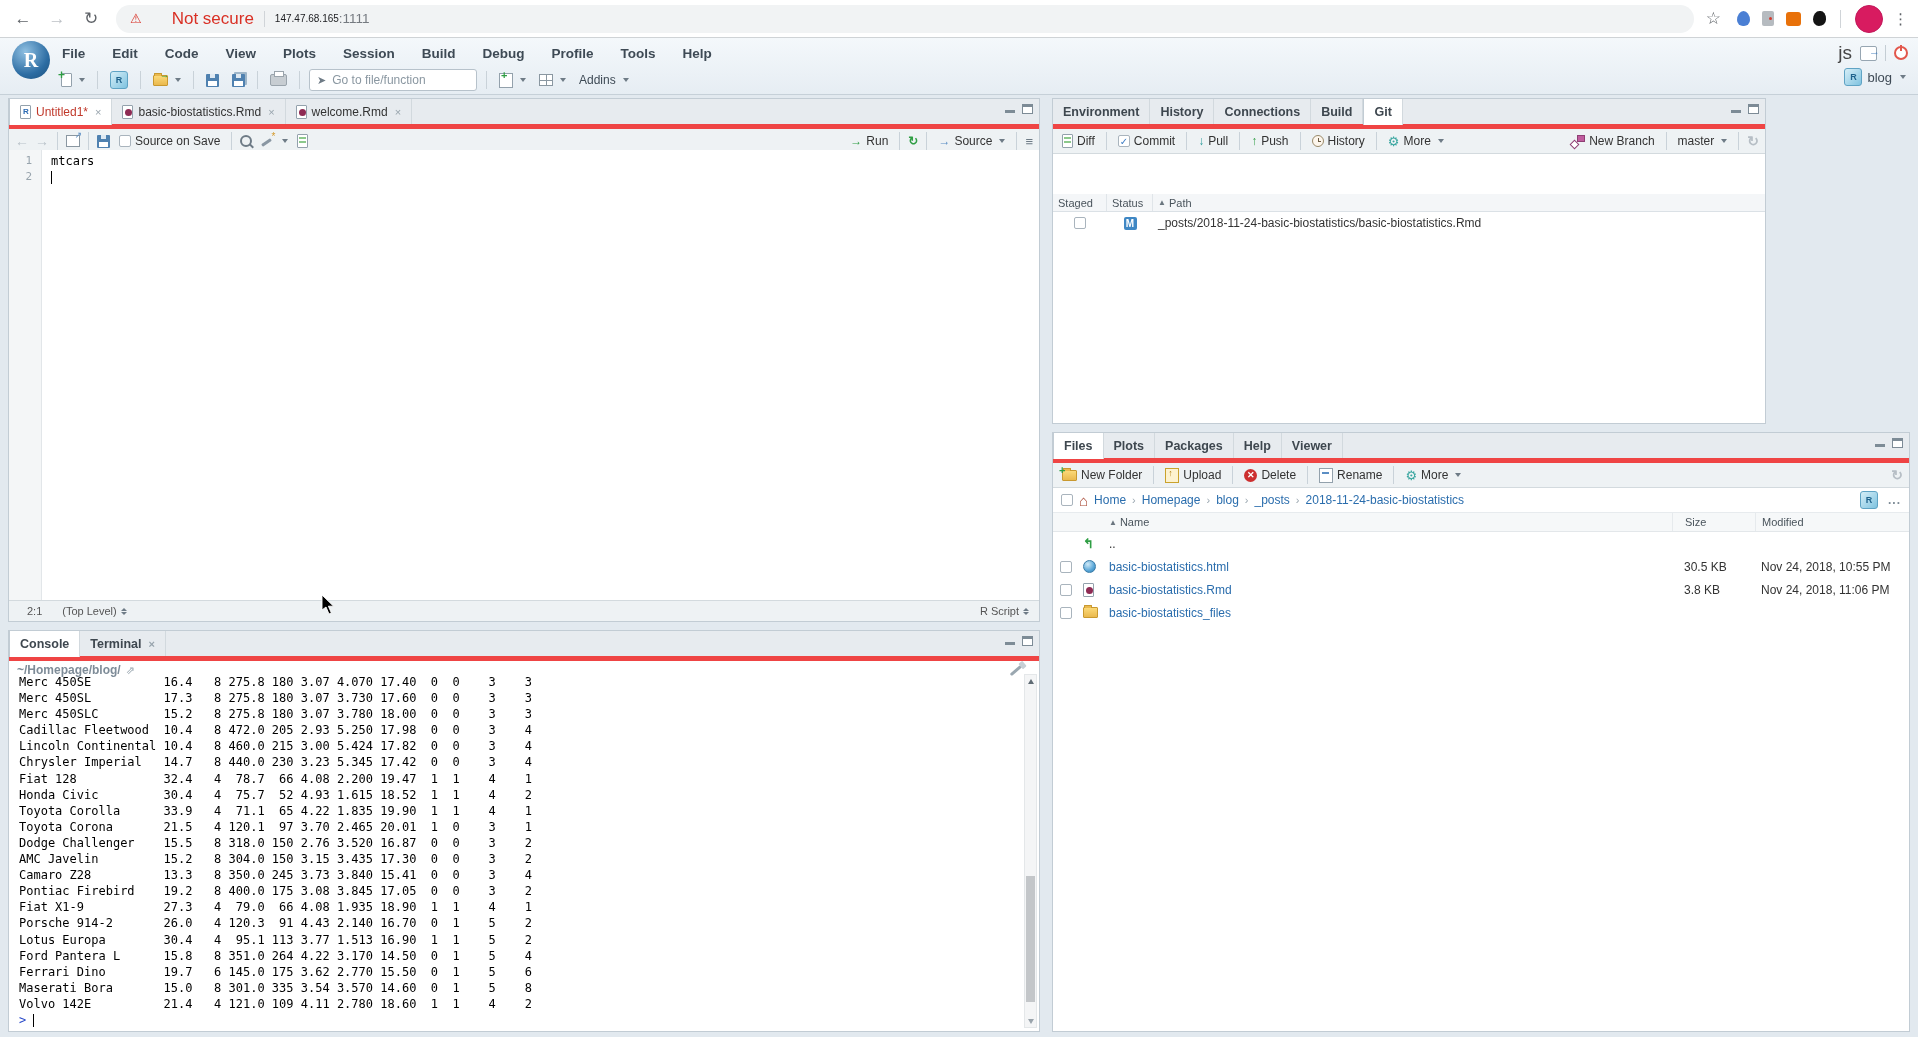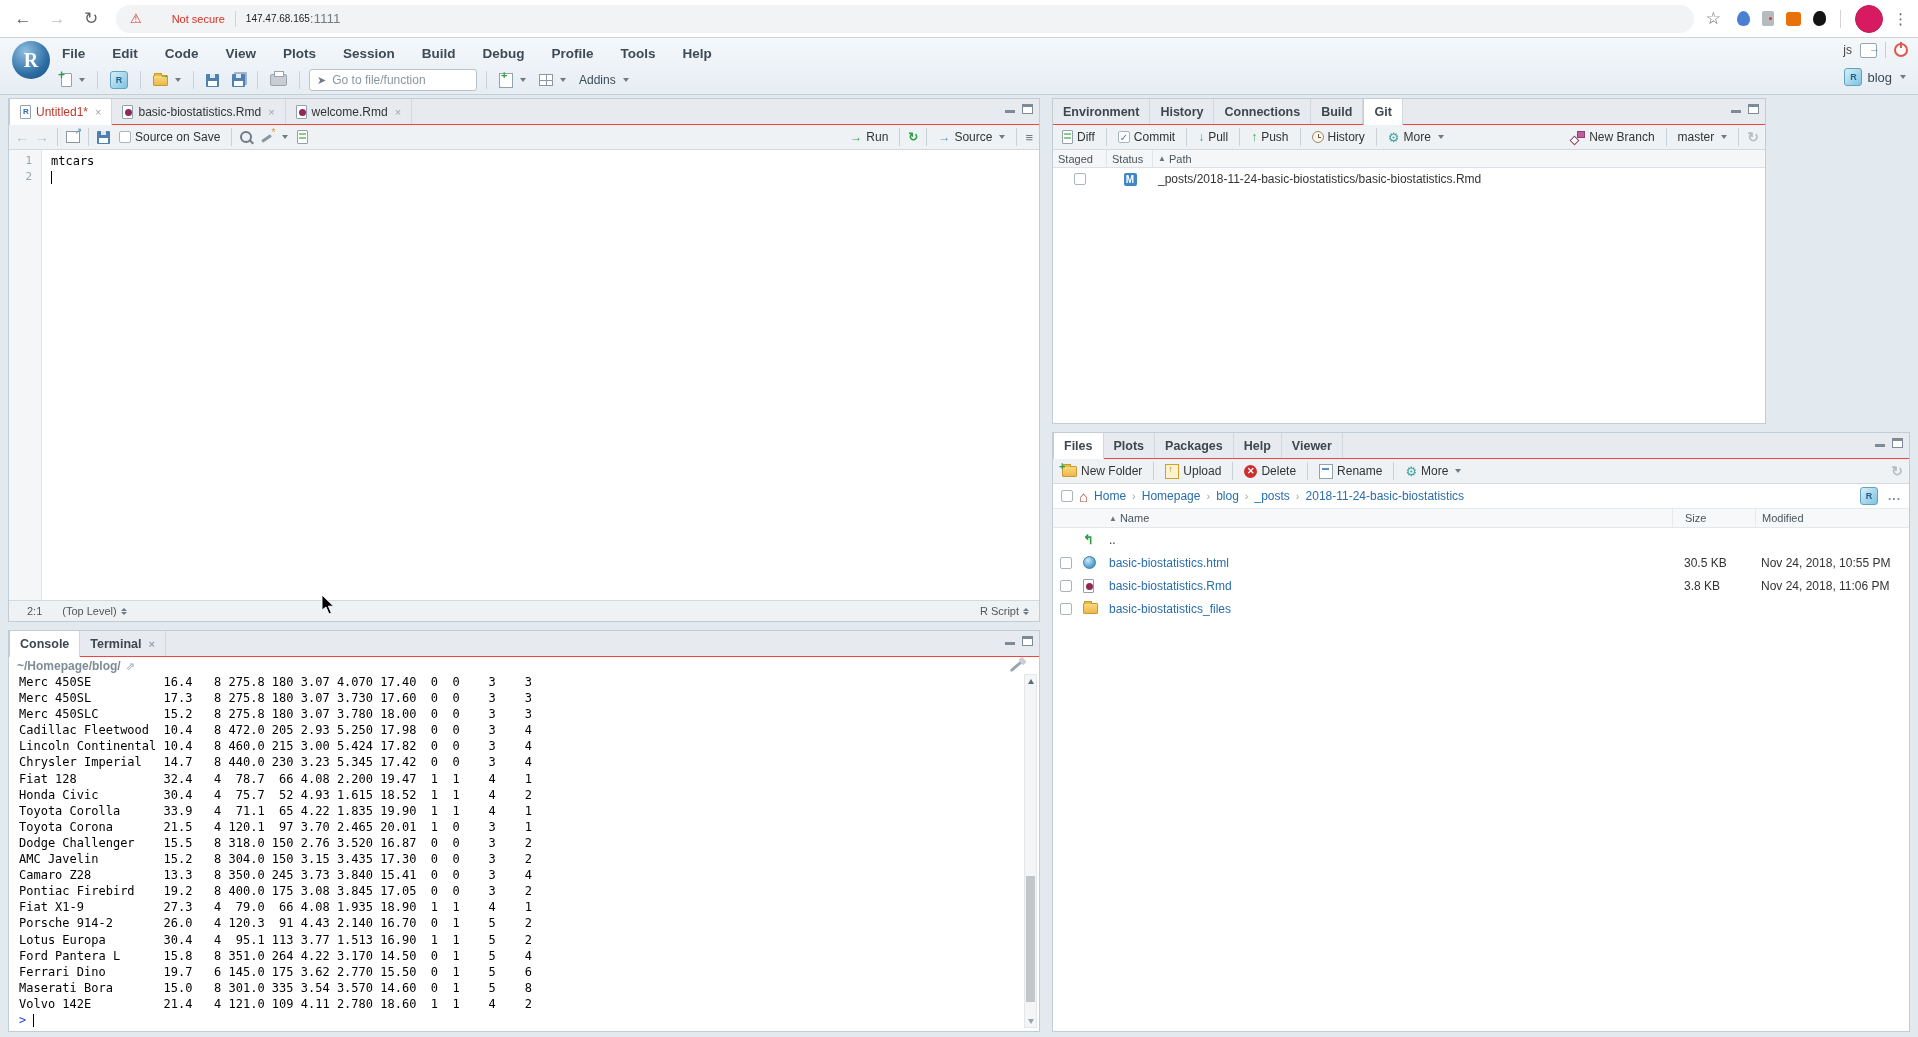--- a/index.html
+++ b/index.html
@@ -8,21 +8,21 @@
 
   
   .browser-bar{position:absolute;top:0;left:0;right:0;height:38px;background:#fff;
                border-bottom:1px solid #cfd3d6;display:flex;align-items:center;padding:0 10px;box-sizing:border-box;}
   .nav-ico{width:26px;height:26px;display:flex;align-items:center;justify-content:center;
            font-size:17px;color:#5f6368;margin-right:8px;}
   .nav-ico.disabled{color:#bdc1c6;}
   .omnibox{flex:1;height:28px;background:#f1f3f4;border-radius:14px;display:flex;align-items:center;
            padding:0 14px;margin:0 10px 0 4px;font-size:13px;}
   .warn-tri{color:#d93025;font-size:13px;margin-right:6px;}
-  .notsecure{color:#d93025;font-size:11px;padding-left:24px;}
+  .notsecure{color:#d93025;font-size:17px;padding-left:24px;}
   .omni-sep{width:1px;height:16px;background:#d0d4d8;margin:0 10px;}
   .url-host{color:#202124;font-size:10px;}
   .url-port{color:#757a80;font-size:13.5px;}
   .star{font-size:17px;color:#5f6368;margin:0 10px 0 2px;}
   .ext{margin:0 6px;display:inline-block;}
   .ext1{width:13px;height:15px;background:#4a7fd4;border-radius:50% 50% 46% 46%/60% 60% 40% 40%;}
   .ext2{width:12px;height:15px;background:#b6bbc0;border-radius:2px;position:relative;}
   .ext2::after{content:"";position:absolute;right:2px;top:6px;width:3px;height:3px;border-radius:50%;background:#d23b2f;}
   .ext3{width:15px;height:14px;background:#e8710a;border-radius:3px;}
   .ext4{width:13px;height:15px;background:#141414;border-radius:55% 45% 60% 50%/60% 55% 45% 50%;}
@@ -34,21 +34,21 @@
   .rs-area{position:absolute;top:38px;left:0;right:0;bottom:0;background:#e2e9ef;}
   .rs-header{position:absolute;top:38px;left:0;right:0;height:56px;
              background:linear-gradient(#f4f8fb,#e6edf3);border-bottom:1px solid #c6d0d8;}
   .rs-logo{position:absolute;left:12px;top:3px;width:38px;height:38px;border-radius:50%;
            background:radial-gradient(circle at 35% 28%,#8fc0e2,#2d6da3 62%,#1b4f7c);
            display:flex;align-items:center;justify-content:center;color:#fff;
            font-family:"Liberation Serif",serif;font-size:20px;font-weight:bold;}
   .menubar{position:absolute;left:62px;top:4px;height:22px;display:flex;align-items:center;gap:27px;
            font-size:13.5px;font-weight:600;color:#3e4a55;}
   .menubar span{cursor:default;}
-  .hdr-right-top{position:absolute;right:10px;top:4px;display:flex;align-items:center;gap:8px;font-size:12px;color:#444;}
+  .hdr-right-top{position:absolute;right:10px;top:4px;display:flex;align-items:center;gap:8px;font-size:19px;color:#444;}
   .signout{width:15px;height:13px;border:1px solid #97a6b2;border-radius:2px;background:#fff;position:relative;}
   .signout::after{content:"→";position:absolute;right:-4px;top:-2px;color:#4f86c0;font-size:11px;font-weight:bold;}
   .hsep{width:1px;height:16px;background:#c4cdd4;}
   .power{width:14px;height:14px;border:2px solid #e2574c;border-radius:50%;position:relative;background:#fff;box-sizing:border-box;}
   .power::after{content:"";position:absolute;left:4px;top:-3px;width:2px;height:6px;background:#e2574c;}
   .rs-toolbar{position:absolute;left:58px;top:28px;height:28px;display:flex;align-items:center;gap:7px;font-size:12px;color:#3e4a55;}
   .tsep{width:1px;height:18px;background:#c9d2d9;margin:0 2px;}
   .caret{display:inline-block;width:0;height:0;border-left:3.5px solid transparent;border-right:3.5px solid transparent;
          border-top:4px solid #6e7b86;margin-left:3px;}
   .page{width:11px;height:14px;background:#fff;border:1px solid #93a1ac;border-radius:1px;position:relative;display:inline-block;box-sizing:border-box;}
@@ -82,21 +82,21 @@
   .grid4::after{content:"";position:absolute;top:50%;left:0;right:0;height:1px;background:#8a97a1;}
   .proj-right{position:absolute;right:12px;top:30px;display:flex;align-items:center;gap:5px;font-size:13px;color:#3e4a55;}
 
   
   .pane{position:absolute;background:#fff;border:1px solid #c2ccd4;box-sizing:border-box;}
   #src-pane{left:8px;top:98px;width:1032px;height:524px;}
   #console-pane{left:8px;top:630px;width:1032px;height:402px;}
   #git-pane{left:1052px;top:98px;width:714px;height:326px;}
   #files-pane{left:1052px;top:432px;width:858px;height:600px;}
 
-  .tabbar{position:relative;height:25px;background:#e7ebef;border-bottom:1px solid #ef4444;
+  .tabbar{position:relative;height:25px;background:#e7ebef;border-bottom:5px solid #ef4444;
           display:flex;align-items:center;overflow:visible;font-size:12px;}
   .tab{height:25px;display:inline-flex;align-items:center;gap:5px;padding:0 10px;border-right:1px solid #d2d9de;
        color:#333;box-sizing:border-box;}
   .tab.bold{font-weight:600;color:#3e474f;font-size:12.5px;}
   .tab.active{background:#fff;height:26px;z-index:2;border-left:1px solid #c2ccd4;}
   .tab .x{color:#98a4ad;font-size:11px;margin-left:2px;}
   .tab .red{color:#c0392b;}
   .winbtns{position:absolute;right:6px;top:5px;display:flex;gap:6px;z-index:3;}
   .btn-min{width:11px;height:10px;position:relative;}
   .btn-min::after{content:"";position:absolute;left:0;bottom:1px;width:10px;height:3px;background:#7d8b96;}
@@ -153,21 +153,21 @@
   .prompt-line{margin-top:0;}
   .prompt-char{color:#2647c8;}
   .vscroll{position:absolute;right:2px;top:43px;bottom:3px;width:13px;background:#f4f5f6;border:1px solid #e4e7e9;box-sizing:border-box;}
   .vscroll .up,.vscroll .down{position:absolute;left:0;right:0;height:12px;display:flex;align-items:center;justify-content:center;}
   .vscroll .up{top:0;}.vscroll .down{bottom:0;}
   .vscroll .tri-u{width:0;height:0;border-left:3.5px solid transparent;border-right:3.5px solid transparent;border-bottom:5px solid #5f6b74;}
   .vscroll .tri-d{width:0;height:0;border-left:3.5px solid transparent;border-right:3.5px solid transparent;border-top:5px solid #9aa4ac;}
   .vthumb{position:absolute;left:1px;right:1px;top:57%;height:36%;background:#c3c6c9;}
 
   
-  .git-table-hd{height:17px;background:#f4f6f8;border-bottom:1px solid #dbe1e6;display:flex;font-size:11px;color:#4a545c;align-items:center;}
+  .git-table-hd{height:17px;background:#f4f6f8;border-bottom:1px solid #dbe1e6;display:flex;font-size:11px;color:#4a545c;align-items:center;margin-top:40px;}
   .gc1{width:54px;padding-left:5px;border-right:1px solid #e0e5e9;box-sizing:border-box;height:100%;display:flex;align-items:center;}
   .gc2{width:46px;padding-left:5px;border-right:1px solid #e0e5e9;box-sizing:border-box;height:100%;display:flex;align-items:center;}
   .gc3{flex:1;padding-left:5px;display:flex;align-items:center;gap:3px;height:100%;}
   .sort-tri{font-size:8px;color:#6b767f;}
   .git-row{height:22px;display:flex;align-items:center;font-size:12px;color:#333;}
   .git-row .gc1{justify-content:center;padding-left:0;border-right:none;}
   .git-row .gc2{justify-content:center;padding-left:0;border-right:none;}
   .m-badge{width:13px;height:13px;background:#3f87c4;color:#fff;font-size:10px;font-weight:bold;
            display:inline-flex;align-items:center;justify-content:center;border-radius:2px;}
 

